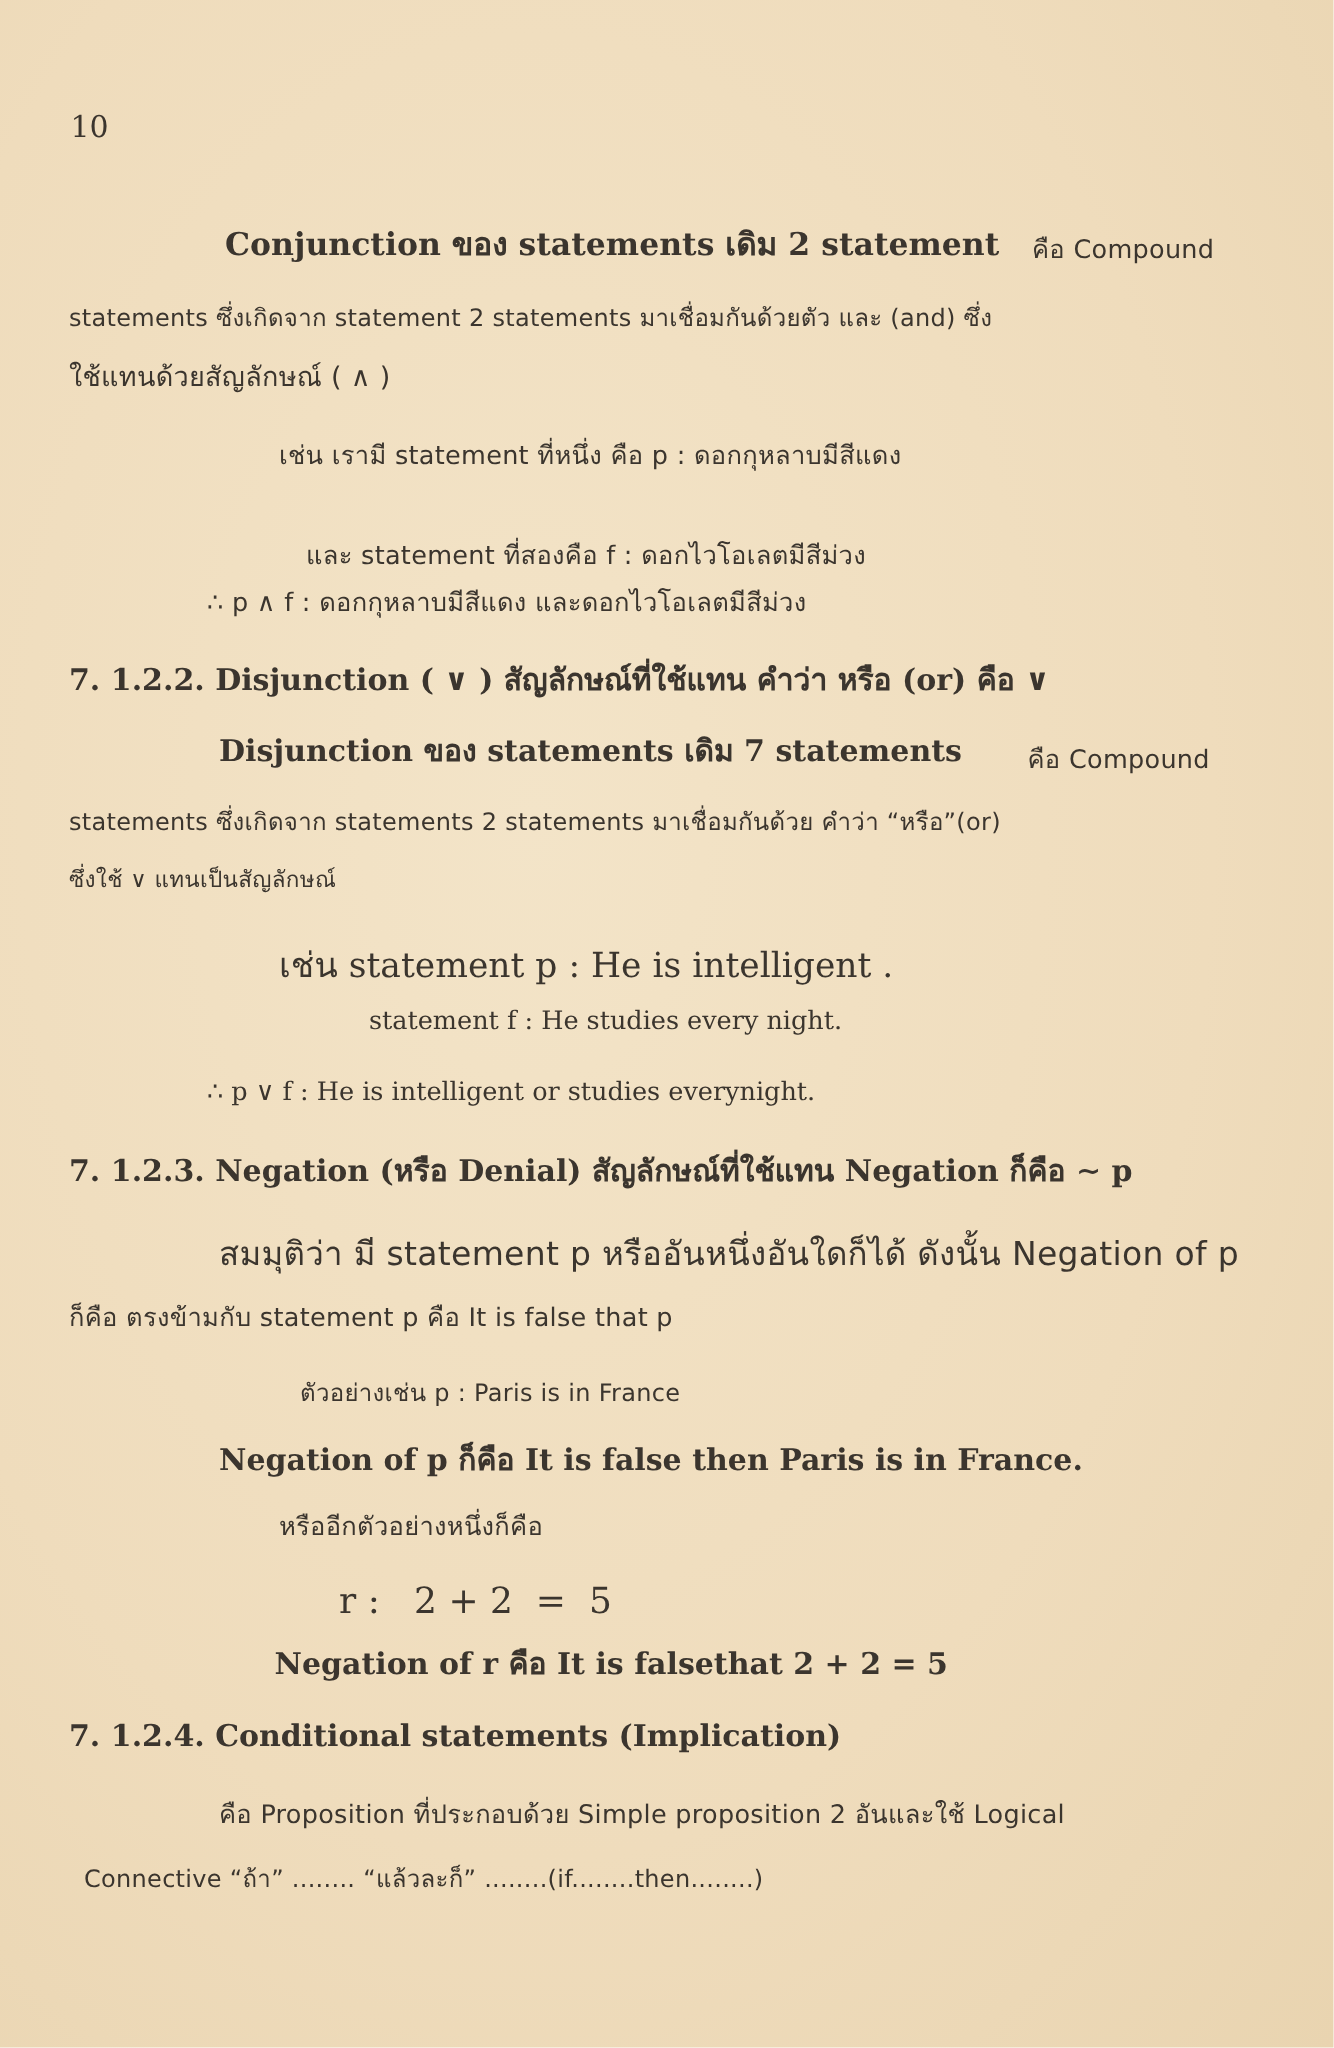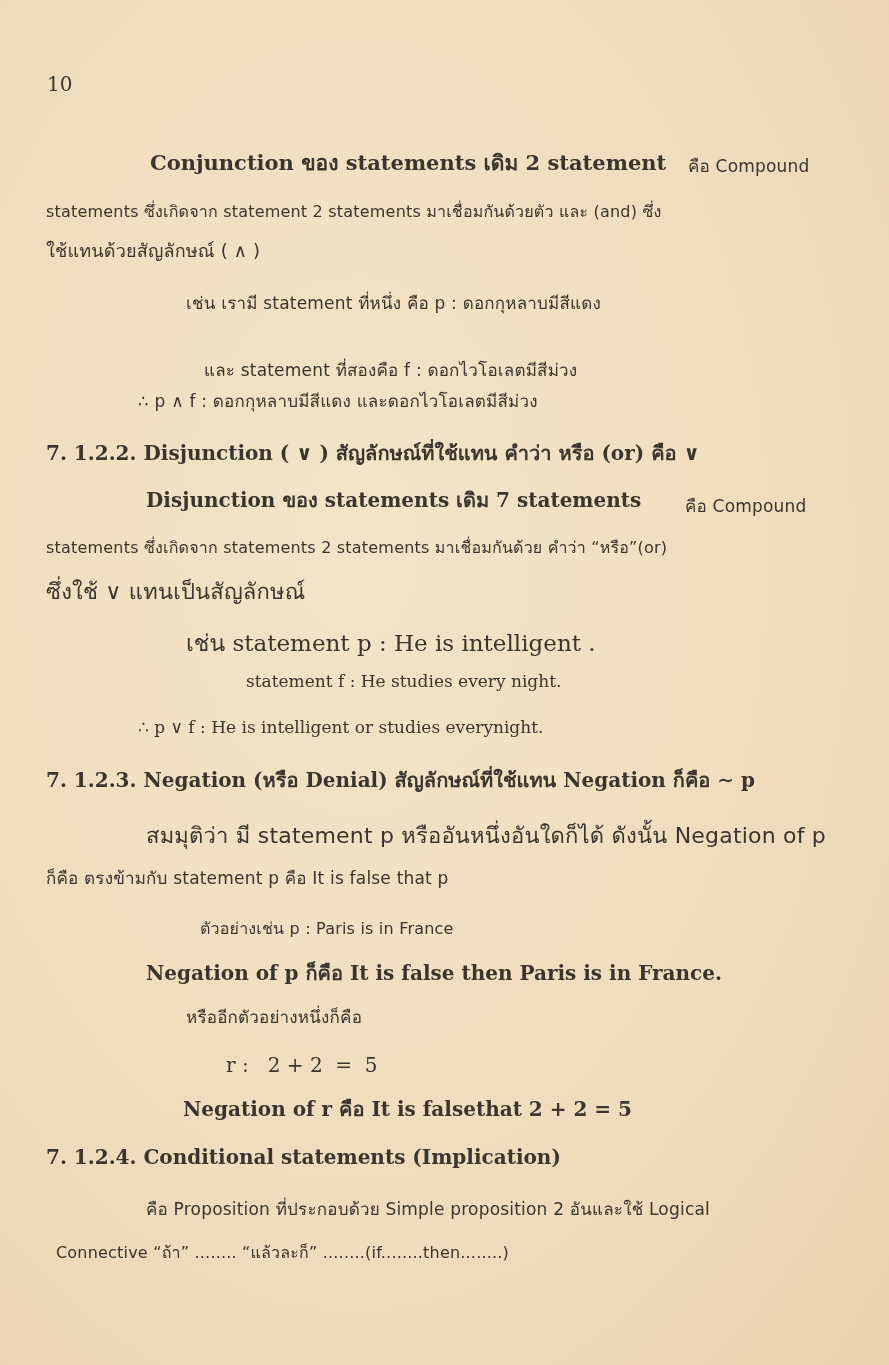--- a/index.html
+++ b/index.html
@@ -26,29 +26,29 @@
 <div class="ln thai" style="left:46px;top:199px;font-size:16px;">statements ซึ่งเกิดจาก statement 2 statements มาเชื่อมกันด้วยตัว และ (and) ซึ่ง</div>
 <div class="ln thai" style="left:46px;top:236px;font-size:18px;">ใช้แทนด้วยสัญลักษณ์ ( ∧ )</div>
 <div class="ln thai" style="left:186px;top:289px;">เช่น เรามี statement ที่หนึ่ง คือ p : ดอกกุหลาบมีสีแดง</div>
 <div class="ln thai" style="left:186px;top:356px;margin-left:18px;">และ statement ที่สองคือ f : ดอกไวโอเลตมีสีม่วง</div>
 <div class="ln thai" style="left:138px;top:387px;">∴ p ∧ f : ดอกกุหลาบมีสีแดง และดอกไวโอเลตมีสีม่วง</div>
 
 <div class="ln heading" style="left:46px;top:437px;">7. 1.2.2. Disjunction ( ∨ ) สัญลักษณ์ที่ใช้แทน คำว่า หรือ (or) คือ ∨</div>
 <div class="ln heading" style="left:146px;top:484px;font-size:20px;">Disjunction ของ statements เดิม 7 statements</div>
 <div class="ln thai" style="left:685px;top:492px;font-size:17px;">คือ Compound</div>
 <div class="ln thai" style="left:46px;top:535px;font-size:16px;">statements ซึ่งเกิดจาก statements 2 statements มาเชื่อมกันด้วย คำว่า “หรือ”(or)</div>
-<div class="ln thai" style="left:46px;top:574px;font-size:22px;">ซึ่งใช้ ∨ แทนเป็นสัญลักษณ์</div>
+<div class="ln thai" style="left:46px;top:574px;font-size:15px;">ซึ่งใช้ ∨ แทนเป็นสัญลักษณ์</div>
 <div class="ln eng" style="left:186px;top:625px;font-size:23px;">เช่น statement p : He is intelligent .</div>
 <div class="ln eng" style="left:246px;top:671px;font-size:17px;">statement f : He studies every night.</div>
 <div class="ln eng" style="left:138px;top:717px;font-size:17px;">∴ p ∨ f : He is intelligent or studies everynight.</div>
 
 <div class="ln heading" style="left:46px;top:764px;">7. 1.2.3. Negation (หรือ Denial) สัญลักษณ์ที่ใช้แทน Negation ก็คือ ∼ p</div>
 <div class="ln thai" style="left:146px;top:818px;font-size:22px;">สมมุติว่า มี statement p หรืออันหนึ่งอันใดก็ได้ ดังนั้น Negation of p</div>
 <div class="ln thai" style="left:46px;top:864px;font-size:17px;">ก็คือ ตรงข้ามกับ statement p คือ It is false that p</div>
 <div class="ln thai" style="left:200px;top:916px;font-size:16px;">ตัวอย่างเช่น p : Paris is in France</div>
 <div class="ln heading" style="left:146px;top:957px;font-size:20px;">Negation of p ก็คือ It is false then Paris is in France.</div>
 <div class="ln thai" style="left:186px;top:1003px;font-size:17px;">หรืออีกตัวอย่างหนึ่งก็คือ</div>
-<div class="ln eng" style="left:226px;top:1053px;font-size:20px;white-space:pre;">r :   2 + 2  =  5</div>
+<div class="ln eng" style="left:226px;top:1053px;font-size:24px;white-space:pre;">r :   2 + 2  =  5</div>
 <div class="ln heading" style="left:183px;top:1093px;font-size:20px;">Negation of r คือ It is falsethat 2 + 2  =  5</div>
 
 <div class="ln heading" style="left:46px;top:1145px;">7. 1.2.4. Conditional statements (Implication)</div>
 <div class="ln thai" style="left:146px;top:1195px;font-size:17px;">คือ Proposition ที่ประกอบด้วย Simple proposition 2 อันและใช้ Logical</div>
 <div class="ln thai" style="left:56px;top:1240px;font-size:16px;">Connective “ถ้า” ........ “แล้วละก็” ........(if........then........)</div>
 
 </body></html>

